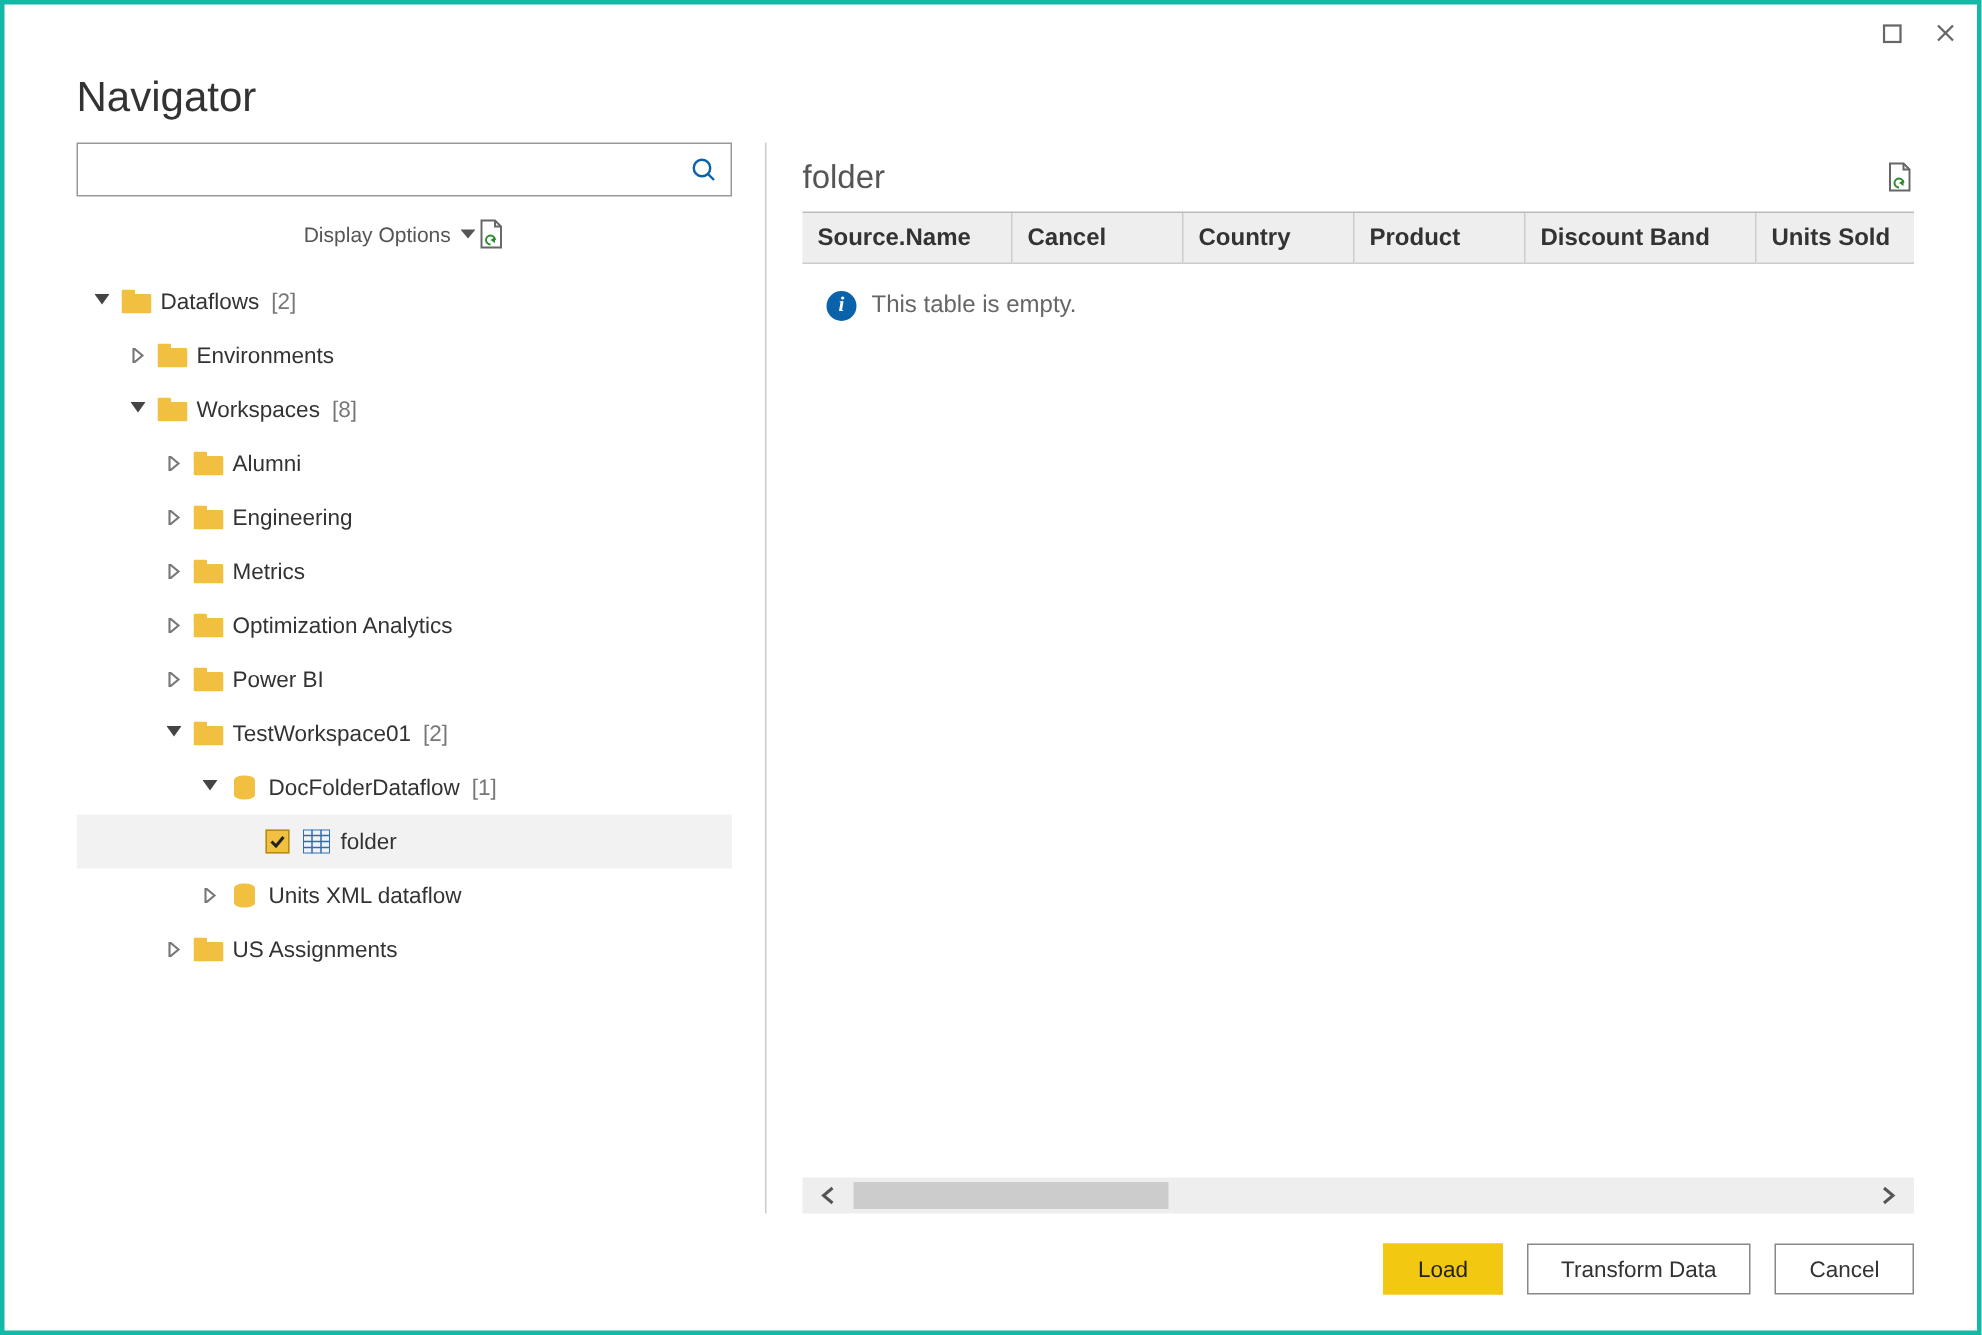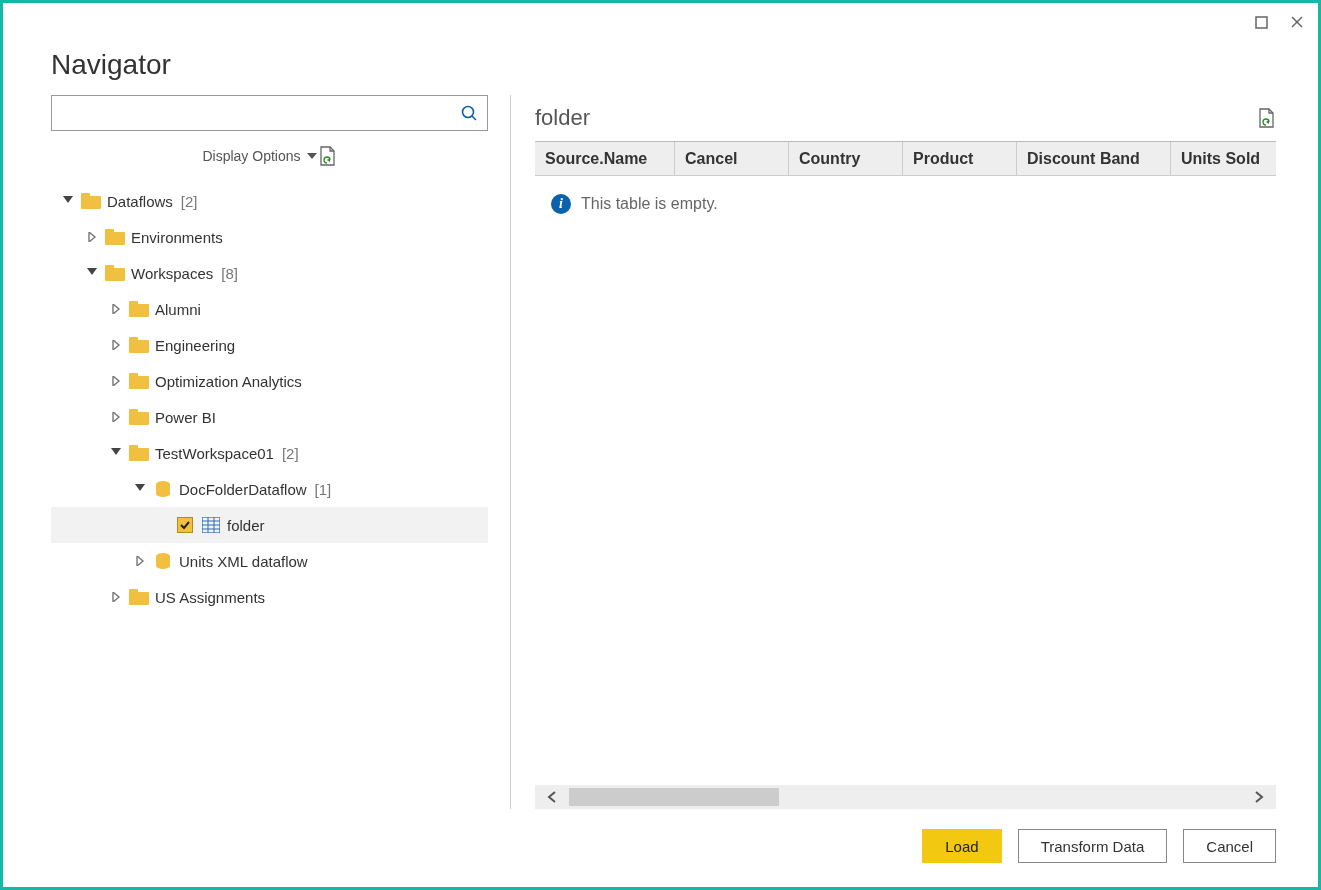--- a/index.html
+++ b/index.html
@@ -361,20 +361,34 @@
               <svg width="10" height="10">
                 <polygon points="2,0 8,5 2,10" fill="none" stroke="#777" stroke-width="1.4"></polygon>
               </svg>
             </span>
           <span class="folder-icon">
               <svg width="20" height="16">
                 <rect x="0" y="3" width="20" height="13" rx="1"></rect>
                 <rect x="0" y="0" width="9" height="5" rx="1"></rect>
               </svg>
             </span>
+          <span class="label">Metrics</span>
+        </div>
+        <div class="tree-row" style="padding-left:58px">
+          <span class="toggle">
+              <svg width="10" height="10">
+                <polygon points="2,0 8,5 2,10" fill="none" stroke="#777" stroke-width="1.4"></polygon>
+              </svg>
+            </span>
+          <span class="folder-icon">
+              <svg width="20" height="16">
+                <rect x="0" y="3" width="20" height="13" rx="1"></rect>
+                <rect x="0" y="0" width="9" height="5" rx="1"></rect>
+              </svg>
+            </span>
           <span class="label">Optimization Analytics</span>
         </div>
         <div class="tree-row" style="padding-left:58px">
           <span class="toggle">
               <svg width="10" height="10">
                 <polygon points="2,0 8,5 2,10" fill="none" stroke="#777" stroke-width="1.4"></polygon>
               </svg>
             </span>
           <span class="folder-icon">
               <svg width="20" height="16">

